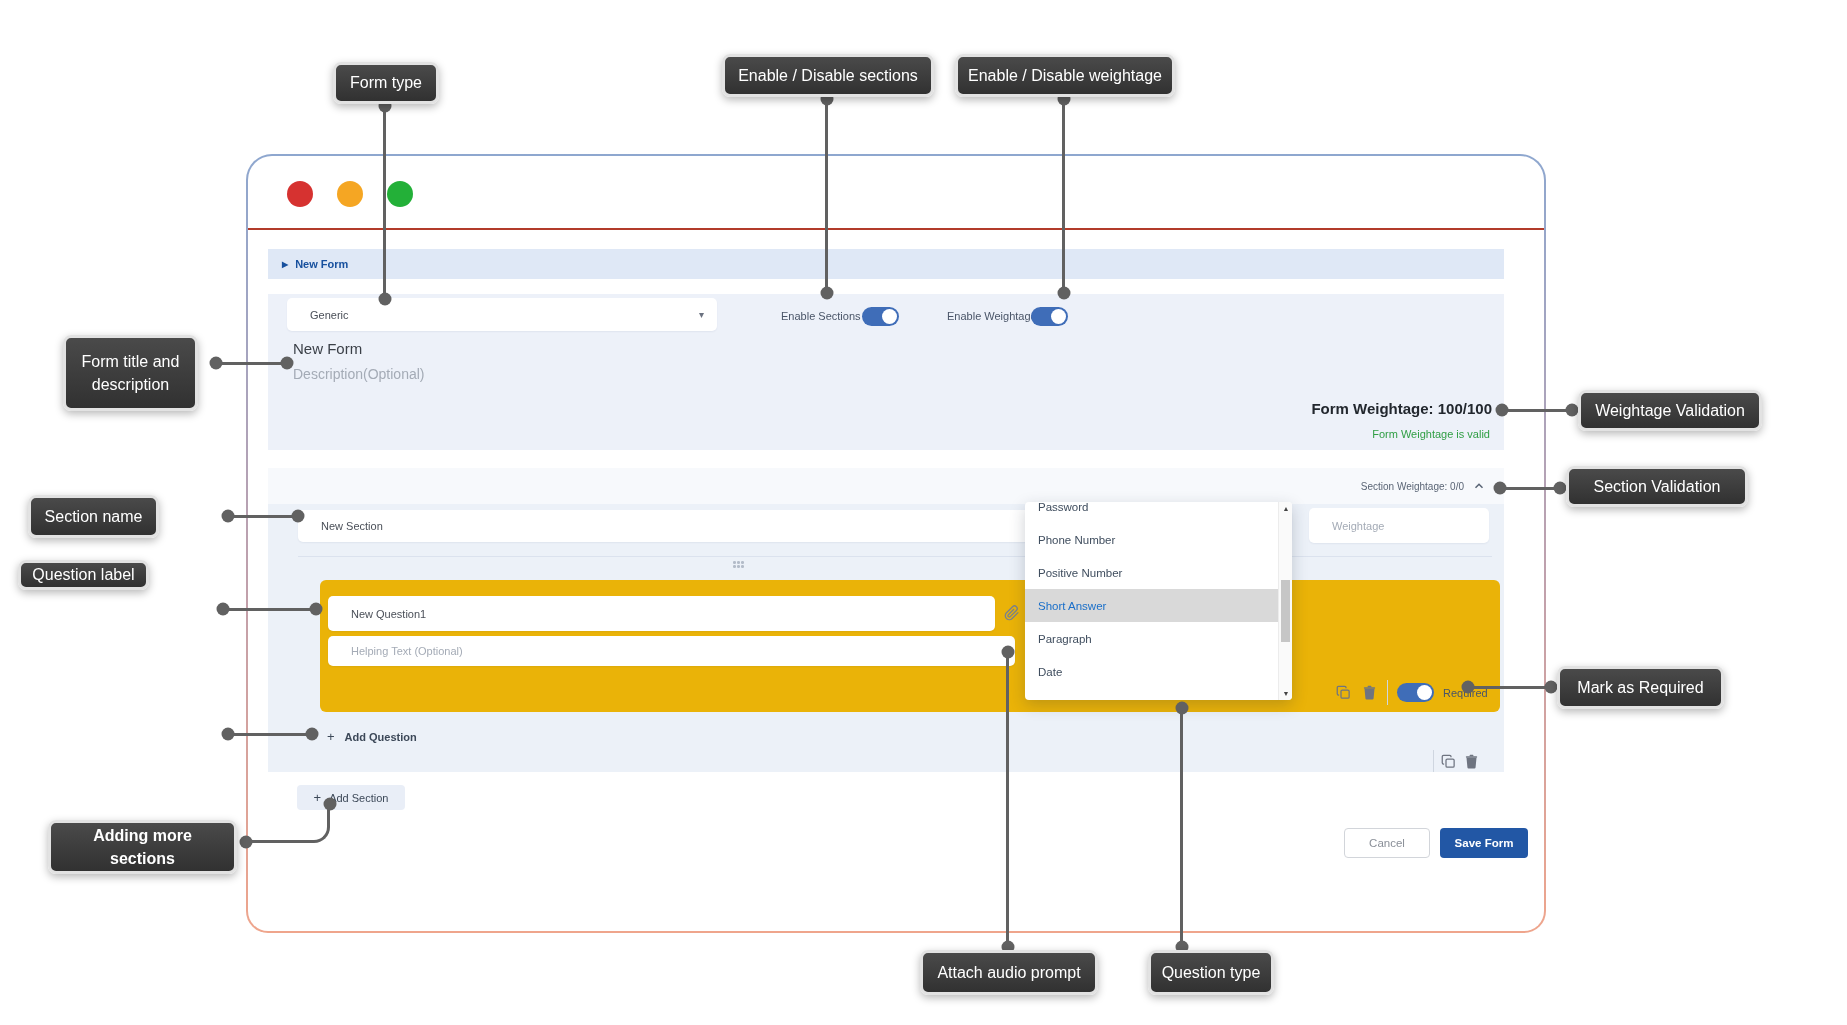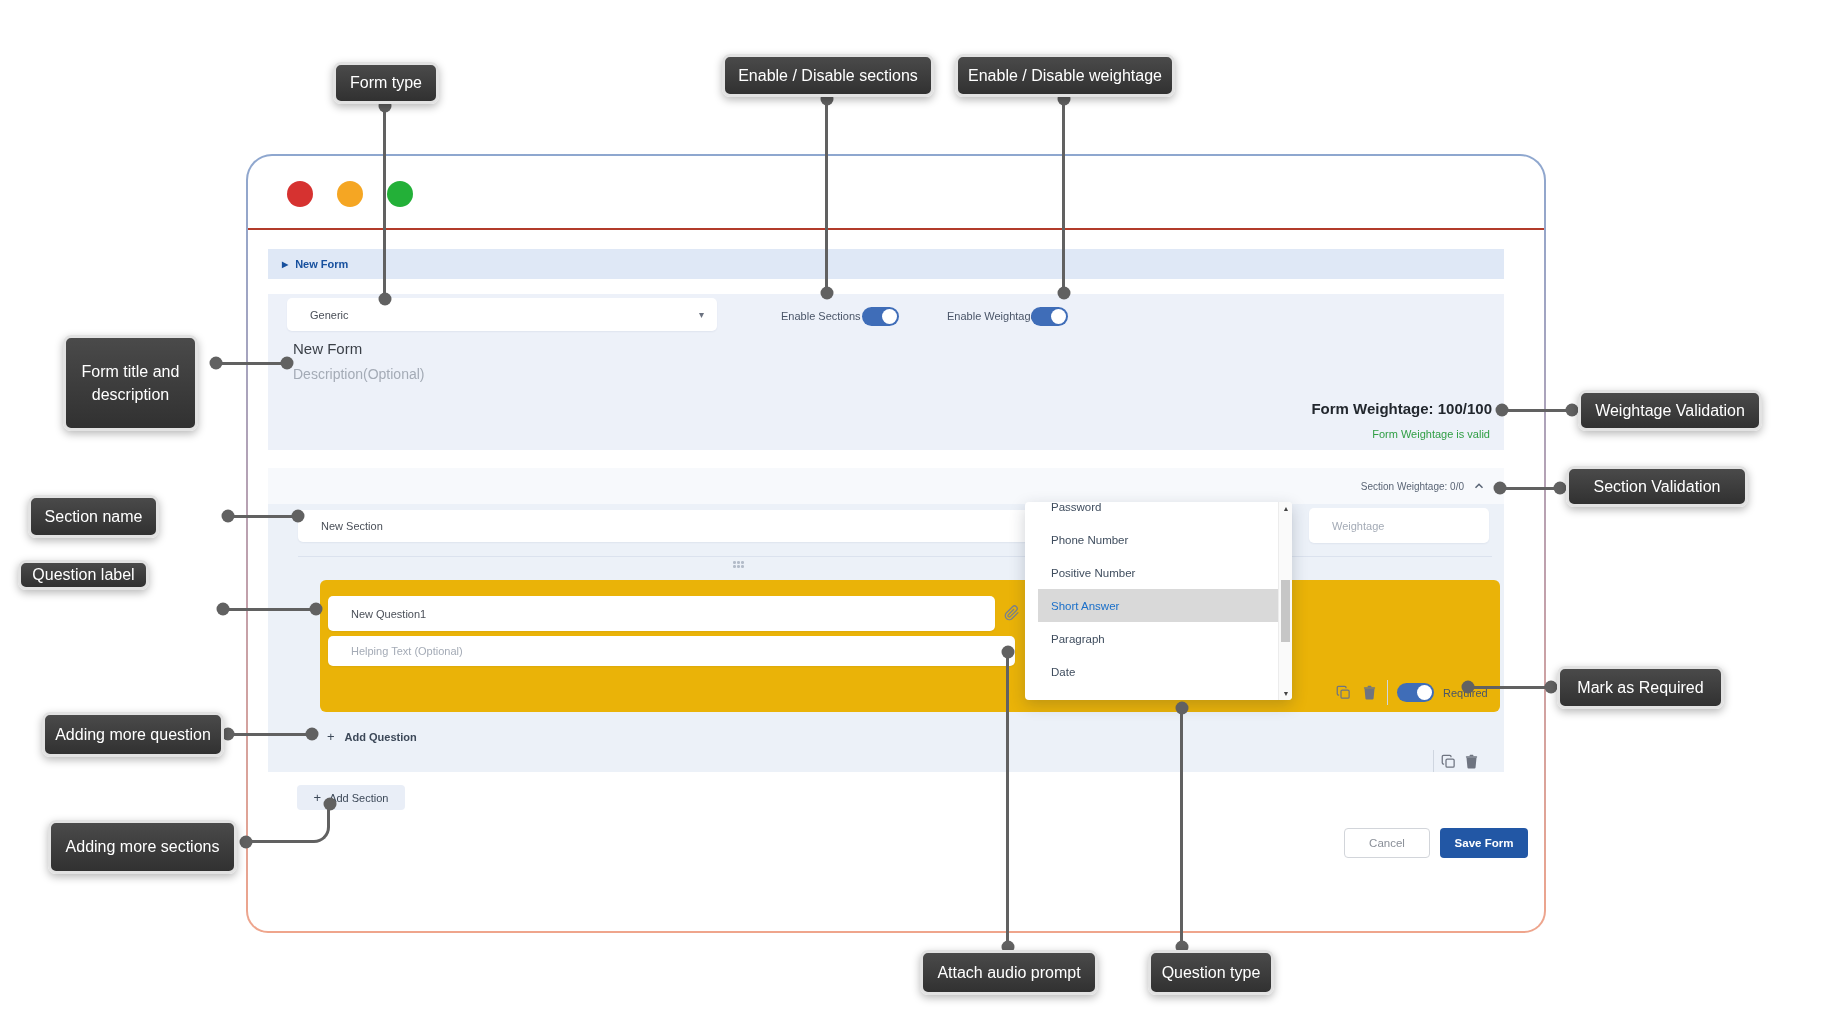--- a/index.html
+++ b/index.html
@@ -49,21 +49,21 @@
   .chip { position:absolute; left:49px; top:629px; width:108px; height:25px; background:#e9eef7; border-radius:4px;
     display:flex; align-items:center; justify-content:center; gap:8px; font-size:11px; color:#3c4858; }
 
   .btn { position:absolute; height:30px; border-radius:4px; font-size:11.5px; display:flex; align-items:center; justify-content:center; }
   .btn-cancel { left:1096px; top:672px; width:86px; background:#fff; border:1px solid #d2d5da; color:#8a8f98; }
   .btn-save { left:1192px; top:672px; width:88px; background:#2257a5; color:#fff; font-weight:bold; }
 
   
   .dropdown { position:absolute; left:1025px; top:502px; width:267px; height:198px; background:#fff; z-index:30;
     border-radius:4px; box-shadow:0 5px 16px rgba(30,40,60,.22); overflow:hidden; }
-  .dd-list { position:absolute; left:0; top:-12px; right:14px;margin-left:13px; }
+  .dd-list { position:absolute; left:0; top:-12px; right:14px; }
   .dd-item { height:33px; display:flex; align-items:center; padding-left:13px; font-size:11.5px; color:#3f4d5e; }
   .dd-item.selected { background:#d9d9d9; color:#1a6fc9; }
   .dd-scroll { position:absolute; right:0; top:0; width:14px; height:100%; background:#fafafa; border-left:1px solid #ececec; }
   .dd-arrow { position:absolute; left:0; width:14px; text-align:center; font-size:7px; color:#444; }
   .dd-thumb { position:absolute; left:2px; top:78px; width:9px; height:62px; background:#c6c6c6; }
 
   
   .co { position:absolute; z-index:40; background:linear-gradient(#4a4a4a,#313131); color:#fff;
     border:3px solid #e2e2e2; border-radius:8px; box-shadow:0 3px 8px rgba(0,0,0,.28);
     display:flex; align-items:center; justify-content:center; text-align:center;
@@ -253,24 +253,23 @@
   <span class="dot" style="left:1008px; top:652px;"></span>
   <span class="dot" style="left:1008px; top:947px;"></span>
 
   <div class="linev" style="left:1180px; top:707px; height:243px;"></div>
   <span class="dot" style="left:1182px; top:708px;"></span>
   <span class="dot" style="left:1182px; top:947px;"></span>
 
   <div class="co" style="left:333px; top:62px; width:106px; height:42px;">Form type</div>
   <div class="co" style="left:722px; top:54px; width:212px; height:43px;">Enable / Disable sections</div>
   <div class="co" style="left:955px; top:54px; width:220px; height:43px;">Enable / Disable weightage</div>
-  <div class="co" style="left:63px; top:335px; width:135px; height:96px;text-align:center;">Form title and description</div>
+  <div class="co" style="left:63px; top:335px; width:135px; height:76px;text-align:center;">Form title and description</div>
   <div class="co" style="left:1578px; top:390px; width:184px; height:41px;">Weightage Validation</div>
   <div class="co" style="left:1566px; top:466px; width:182px; height:41px;">Section Validation</div>
   <div class="co" style="left:28px; top:495px; width:131px; height:43px;">Section name</div>
   <div class="co" style="left:18px; top:560px; width:131px; height:30px;">Question label</div>
   <div class="co" style="left:1557px; top:666px; width:167px; height:43px;">Mark as Required</div>
-  <div class="co" style="left:42px; top:712px; width:182px; height:45px;">Adding more question</div>
-  <div class="co" style="left:48px; top:820px; width:189px; height:54px;">Adding more sections</div>
+  <div class="co" style="left:48px; top:820px; width:189px; height:54px;font-weight:bold;">Adding more sections</div>
   <div class="co" style="left:920px; top:950px; width:178px; height:45px;">Attach audio prompt</div>
   <div class="co" style="left:1148px; top:950px; width:126px; height:45px;">Question type</div>
 
 </div>
 
 </body></html>

